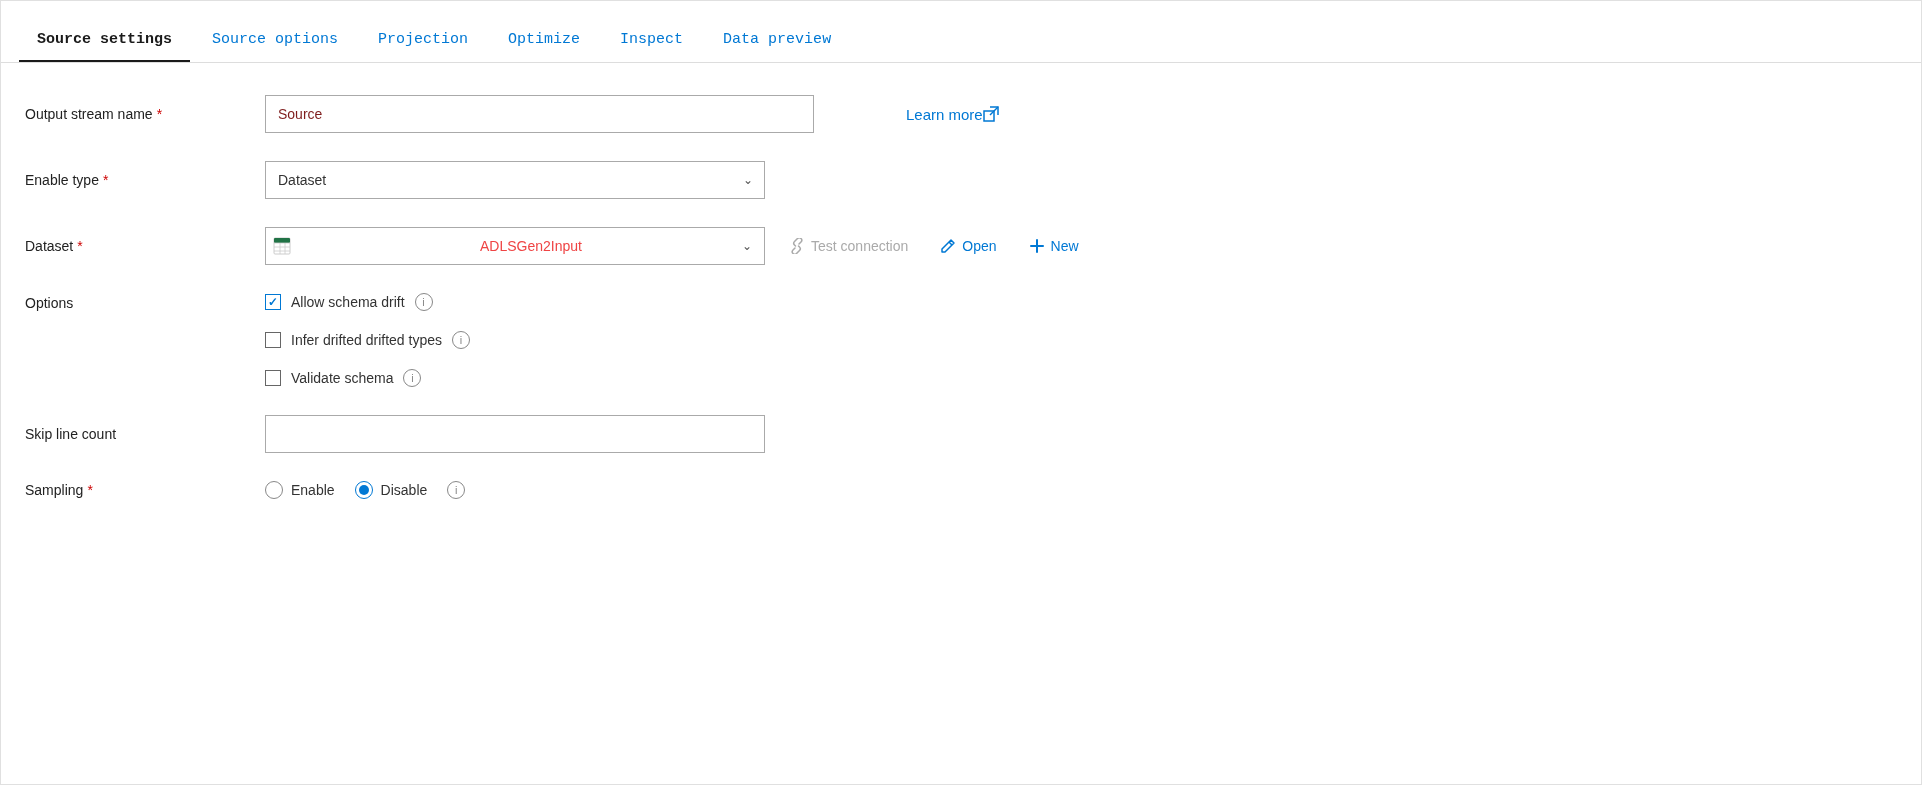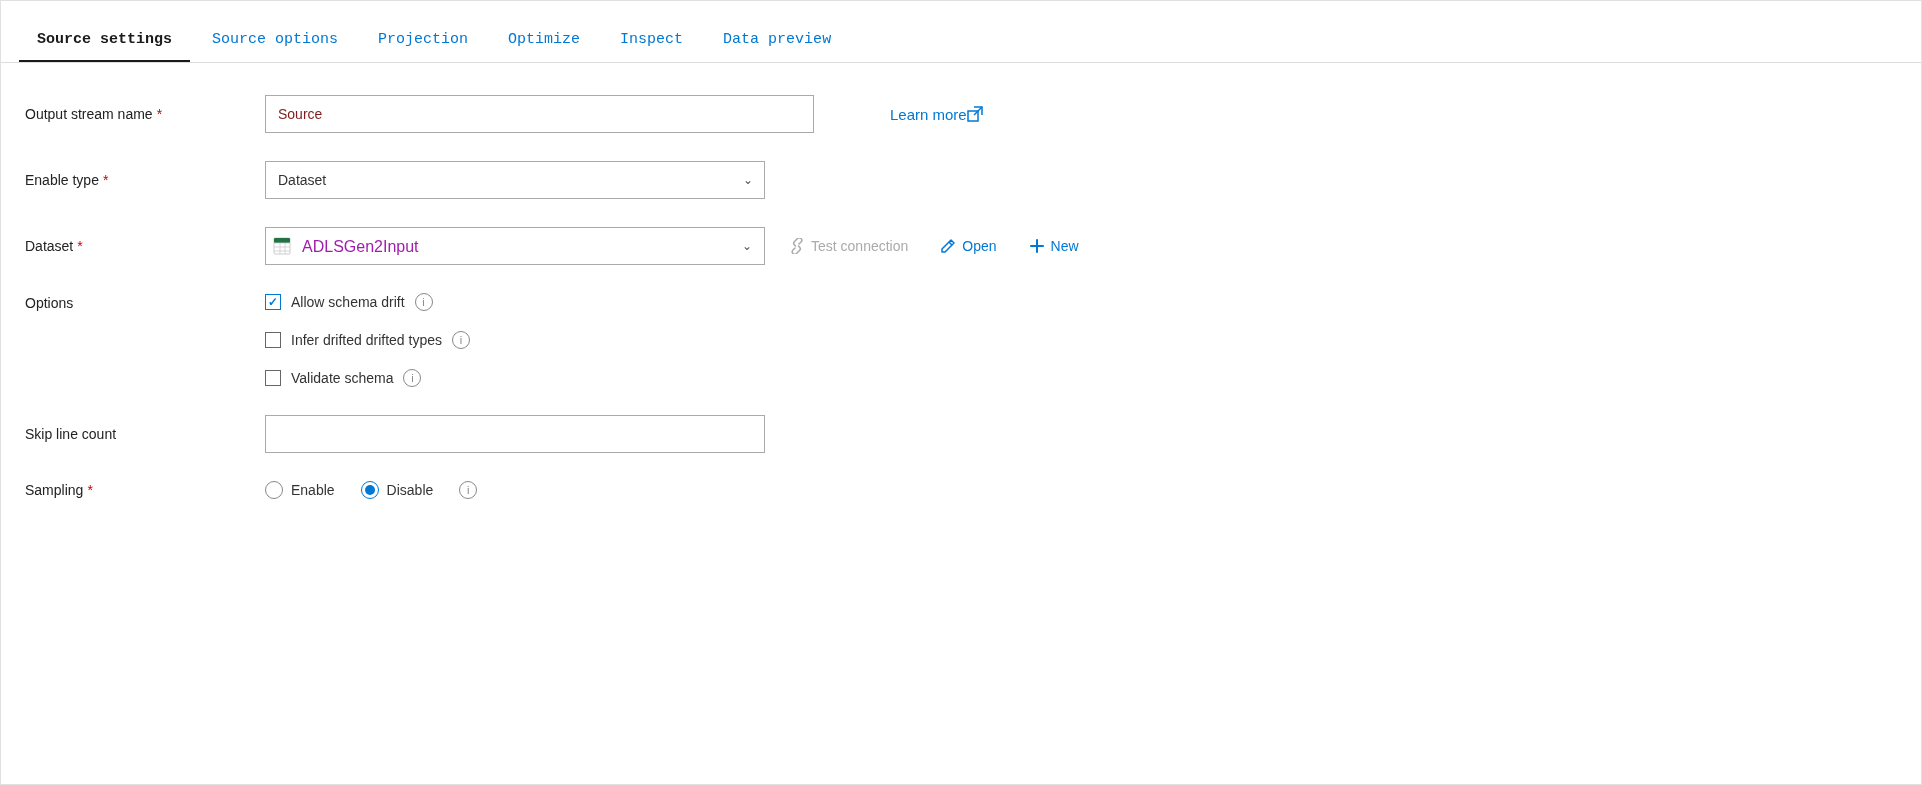--- a/index.html
+++ b/index.html
@@ -116,44 +116,45 @@
       display: flex;
       align-items: center;
       justify-content: center;
       flex-shrink: 0;
     }
     .dataset-select-wrapper select {
       flex: 1;
       height: 100%;
       border: none;
       padding: 0 4px;
-      font-size: 16px;
-      color: #a21caf;
+      font-size: 14px;
+      color: #ef4444;
       background: transparent;
       appearance: none;
       -webkit-appearance: none;
       cursor: pointer;
+      text-align: center;
     }
     .dataset-chevron {
       position: absolute;
       right: 12px;
       top: 50%;
       transform: translateY(-50%);
       pointer-events: none;
       color: #555;
       font-size: 12px;
     }
     .learn-more-link {
       color: #0078d4;
       font-size: 15px;
       display: flex;
       align-items: center;
       cursor: pointer;
       text-decoration: none;
-      margin-left: 60px;
+      margin-left: 76px;
     }
     .action-btn {
       display: flex;
       align-items: center;
       gap: 6px;
       color: #0078d4;
       font-size: 14px;
       cursor: pointer;
       padding: 4px 8px;
       border: none;
@@ -227,21 +228,21 @@
       border: 1px solid #aaa;
       padding: 0 12px;
       font-size: 14px;
       color: #333;
       background: #fff;
     }
     
     .radio-group {
       display: flex;
       align-items: center;
-      gap: 26px;
+      gap: 20px;
     }
     .radio-item {
       display: flex;
       align-items: center;
       gap: 8px;
       cursor: pointer;
     }
     .radio-circle {
       width: 18px;
       height: 18px;

